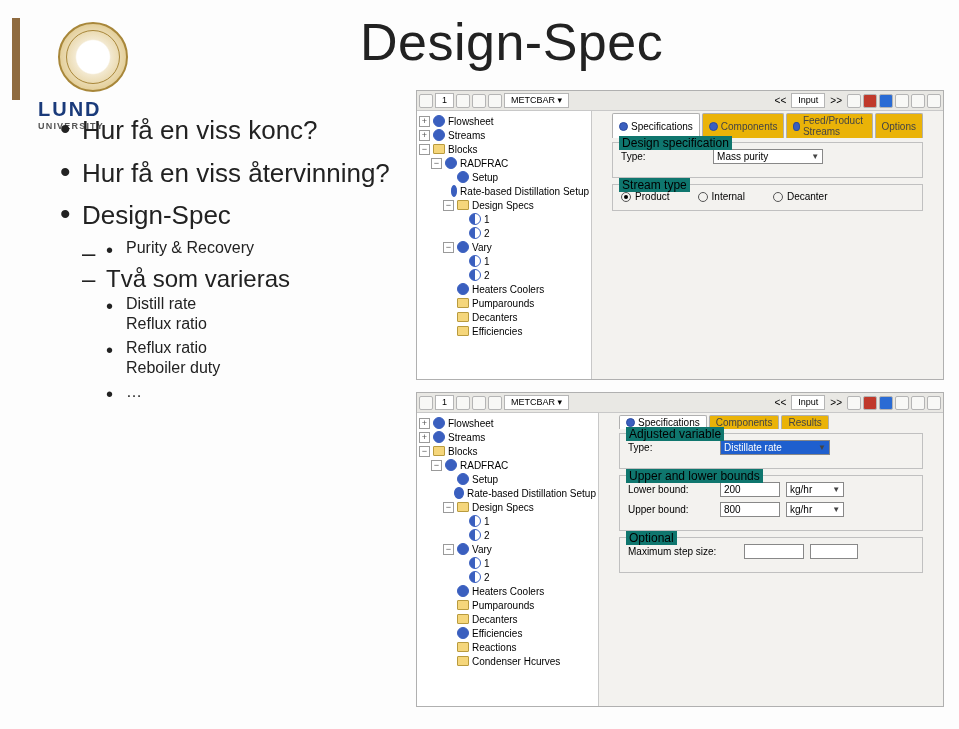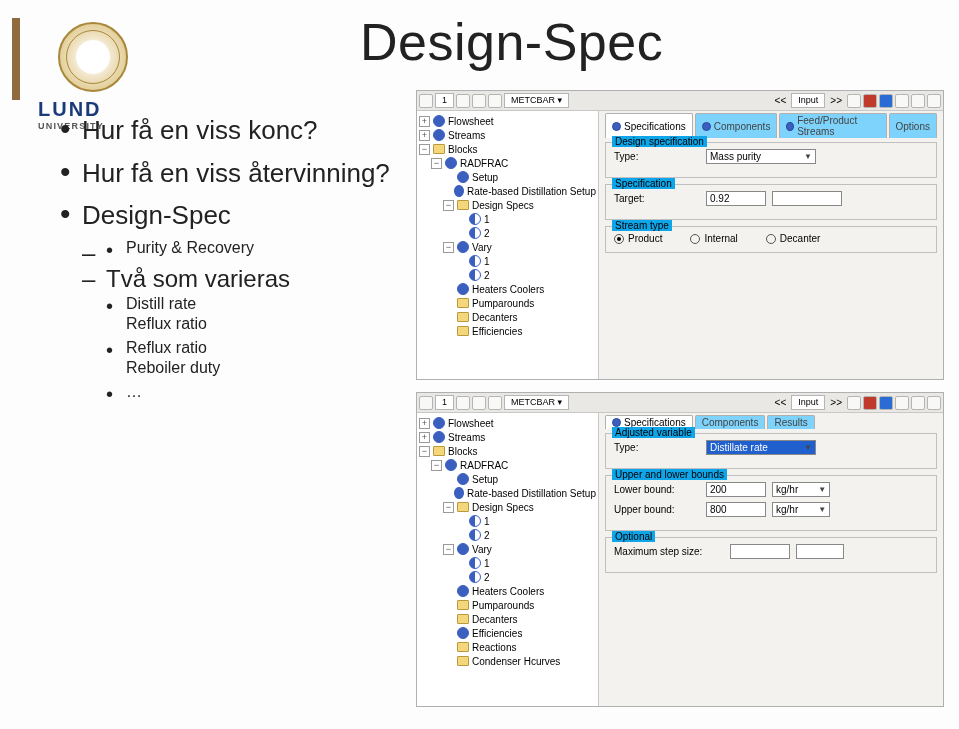--- a/index.html
+++ b/index.html
@@ -37,27 +37,27 @@
   .tree .row{display:flex;align-items:center;gap:3px;height:14px;white-space:nowrap;}
   .tree .exp{width:11px;height:11px;border:1px solid #9a9a9a;background:#fff;text-align:center;line-height:8px;font-size:9px;color:#555;}
   .tree .none{width:11px;height:11px;}
   .tree .folder{width:12px;height:10px;background:#f5d67b;border:1px solid #b99b3e;border-radius:1px;}
   .tree .chk{width:12px;height:12px;border:1px solid #3a5fbf;border-radius:50%;position:relative;}
   .tree .chk.blue{background:#3a5fbf;}
   .tree .chk.half{background:linear-gradient(90deg,#3a5fbf 50%,#fff 50%);}
   .tree .lbl{font-size:10px;}
   .ind1{padding-left:12px;} .ind2{padding-left:24px;} .ind3{padding-left:36px;}
 
-  .form { flex:1; background:#f3f2ef; padding:2px 6px 6px; position:relative; }
+  .form { flex:1; background:#f3f2ef; padding:2px 20px 6px; position:relative; }
   .tabs{display:flex;gap:2px;margin-bottom:4px;}
   .tab{display:flex;align-items:center;gap:3px;padding:1px 6px;border:1px solid #b0b0b0;background:#fff;border-bottom:none;border-radius:2px 2px 0 0;font-size:10px;}
-  .tab.inactive{background:#7dd3fc;color:#444;}
+  .tab.inactive{background:#eab308;color:#444;}
   .tab .chk{width:9px;height:9px;border:1px solid #2a4aa0;border-radius:50%;background:#3a5fbf;}
   .groupbox{border:1px solid #c0c0c0;margin-bottom:6px;padding:6px 8px 8px;position:relative;}
-  .groupbox .legend{position:absolute;top:-7px;left:6px;background:#0ea5e9;padding:0 3px;font-size:10px;}
+  .groupbox .legend{position:absolute;top:-7px;left:6px;background:#0f766e;padding:0 3px;font-size:12px;}
   .frow{display:flex;align-items:center;gap:6px;margin-bottom:5px;font-size:10px;}
   .frow label{width:86px;}
   .frow .inp{border:1px solid #888;background:#fff;height:15px;padding:0 3px;font-size:10px;}
   .frow .sel{border:1px solid #888;background:#fff;height:15px;padding:0 3px;font-size:10px;min-width:110px;display:inline-flex;align-items:center;justify-content:space-between;gap:20px;}
   .frow .sel .arr{font-size:8px;color:#444;}
   .frow .sel.hl{background:#1f5fce;color:#fff;}
   .radiorow{display:flex;gap:28px;align-items:center;font-size:10px;}
   .radio{display:inline-flex;align-items:center;gap:4px;}
   .radio .dot{width:10px;height:10px;border:1px solid #555;border-radius:50%;position:relative;}
   .radio .dot.on::after{content:"";position:absolute;inset:2px;border-radius:50%;background:#000;}
@@ -231,28 +231,20 @@
         <span class="legend">Design specification</span>
         <div class="frow">
           <label>Type:</label>
           <span class="sel">
               <span>Mass purity</span>
               <span class="arr">▼</span>
             </span>
         </div>
       </div>
       <div class="groupbox">
-        <span class="legend">Specification</span>
-        <div class="frow">
-          <label>Target:</label>
-          <input class="inp" style="width: 60px;" value="0.92">
-          <input class="inp" style="width: 70px;">
-        </div>
-      </div>
-      <div class="groupbox">
         <span class="legend">Stream type</span>
         <div class="radiorow">
           <span class="radio">
               <span class="dot on"></span>
               <span>Product</span>
             </span>
           <span class="radio">
               <span class="dot"></span>
               <span>Internal</span>
             </span>

